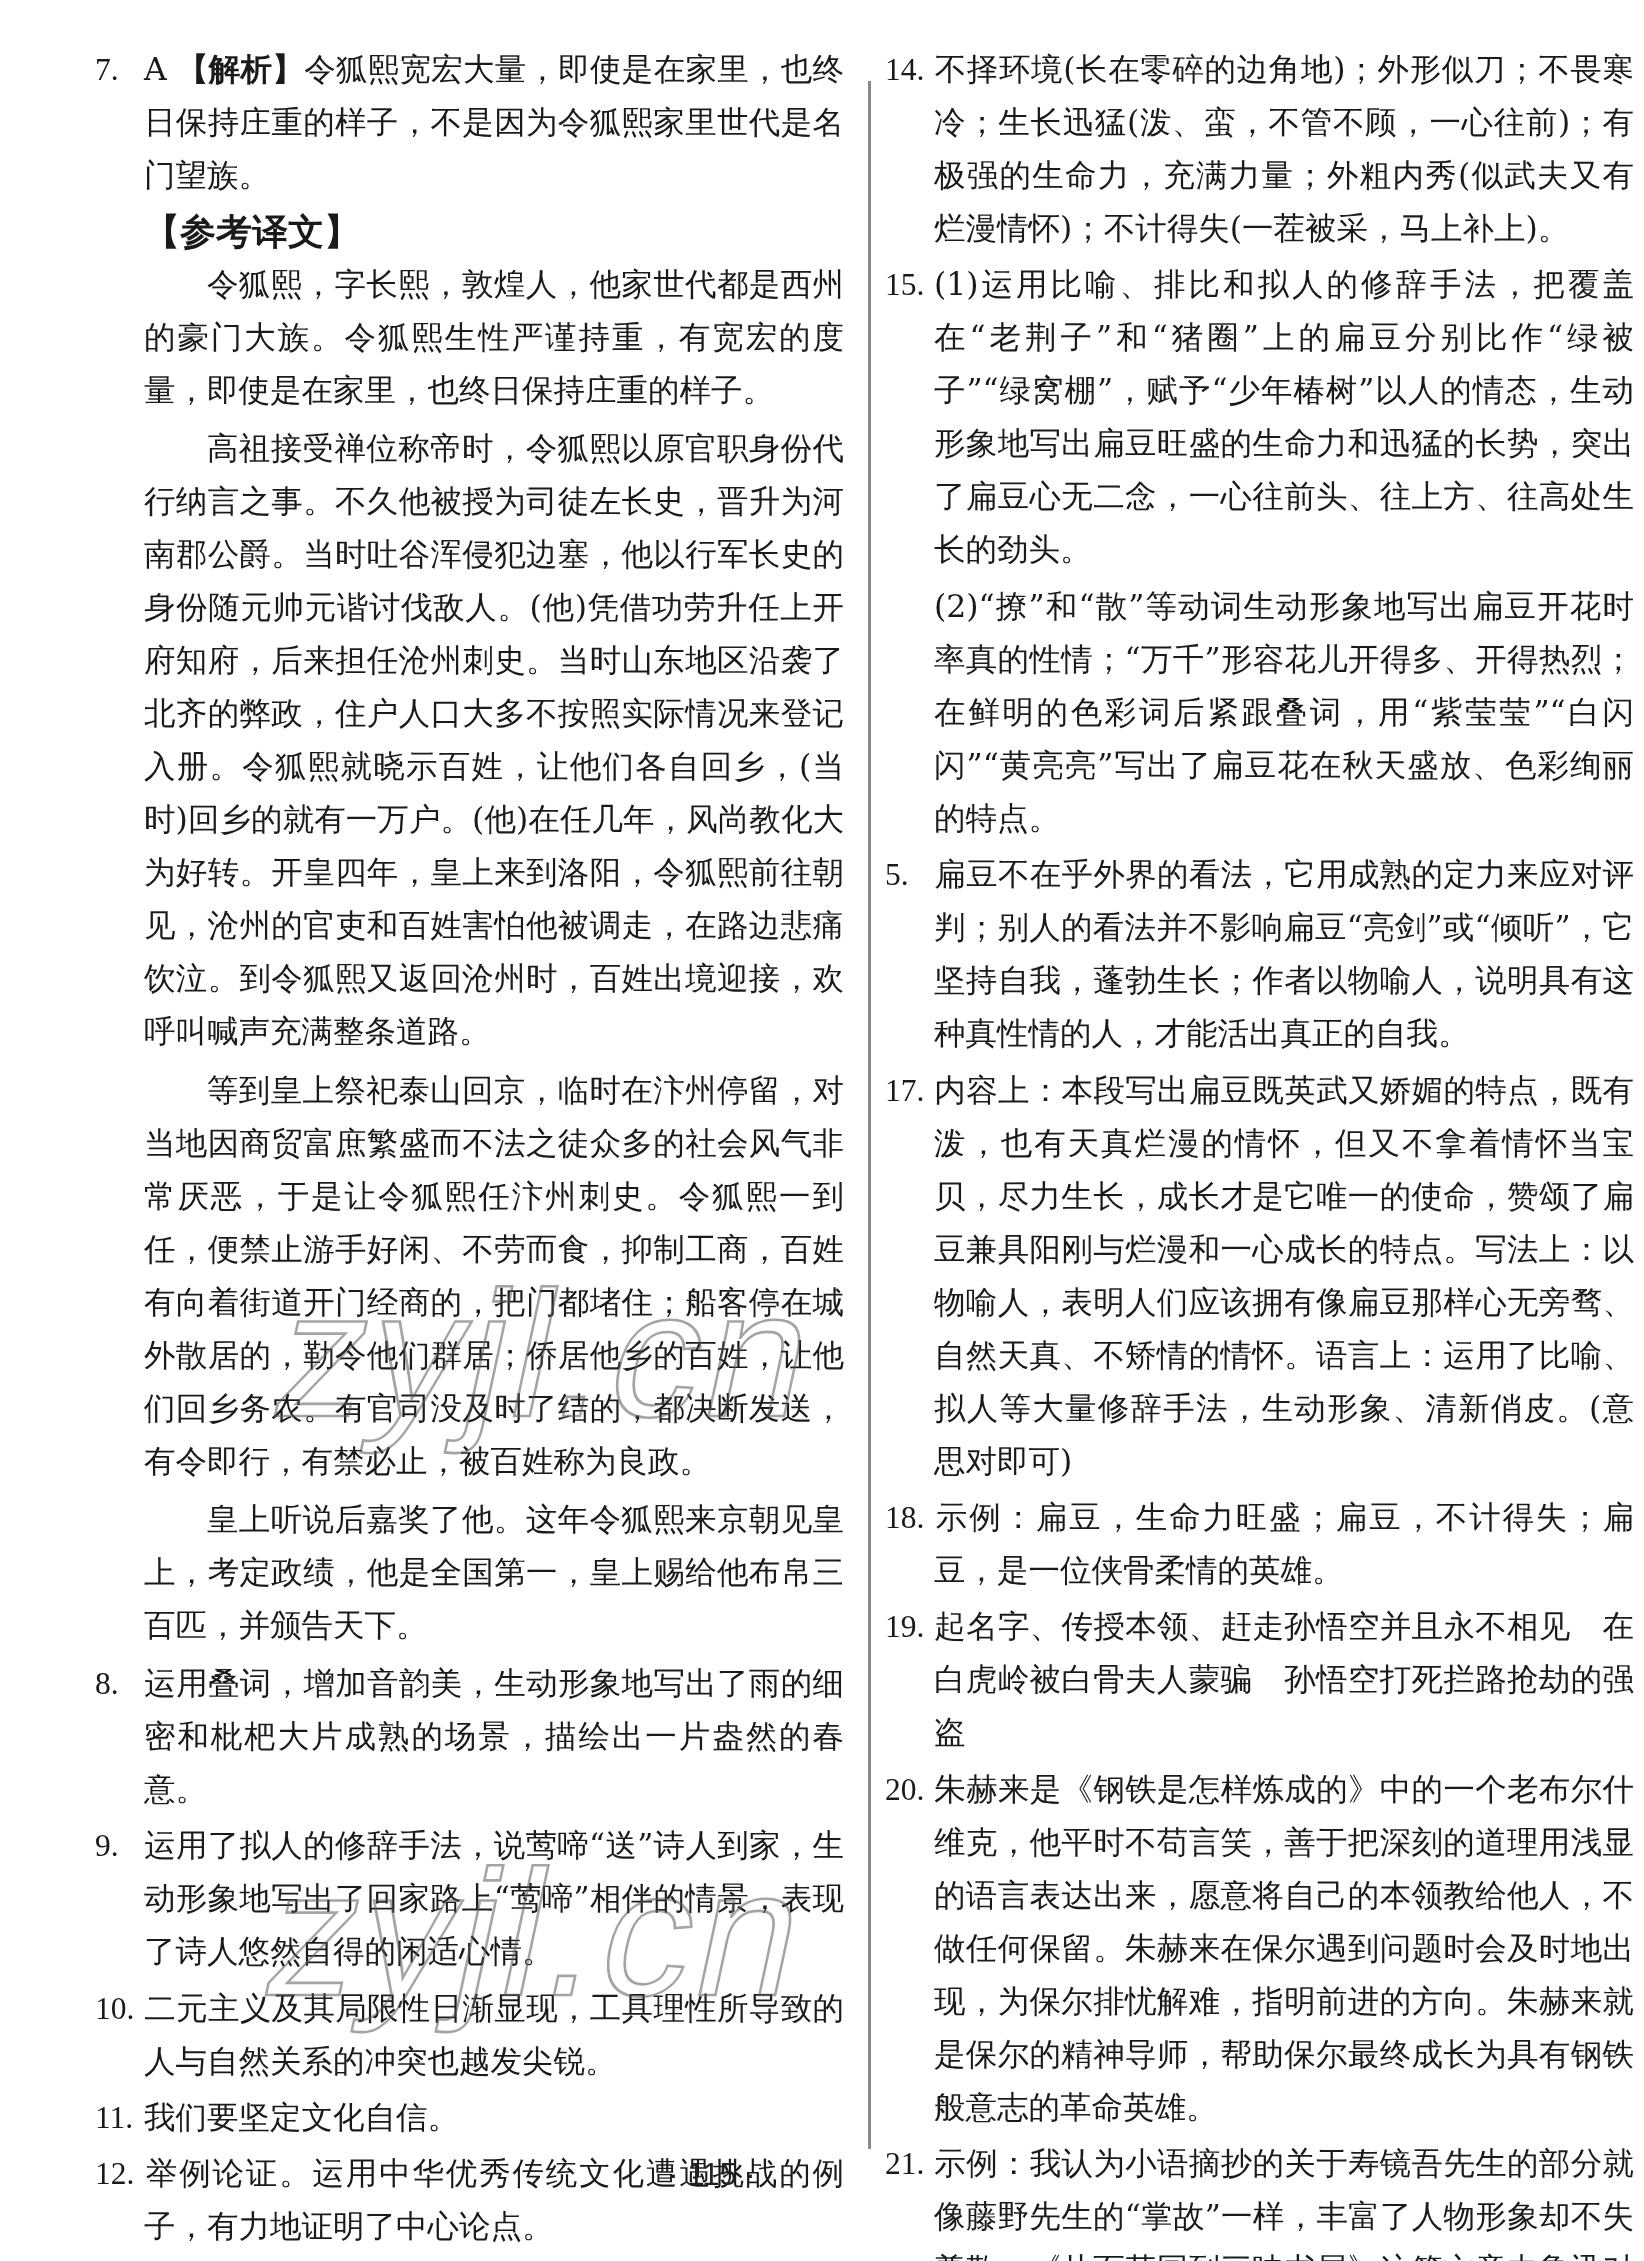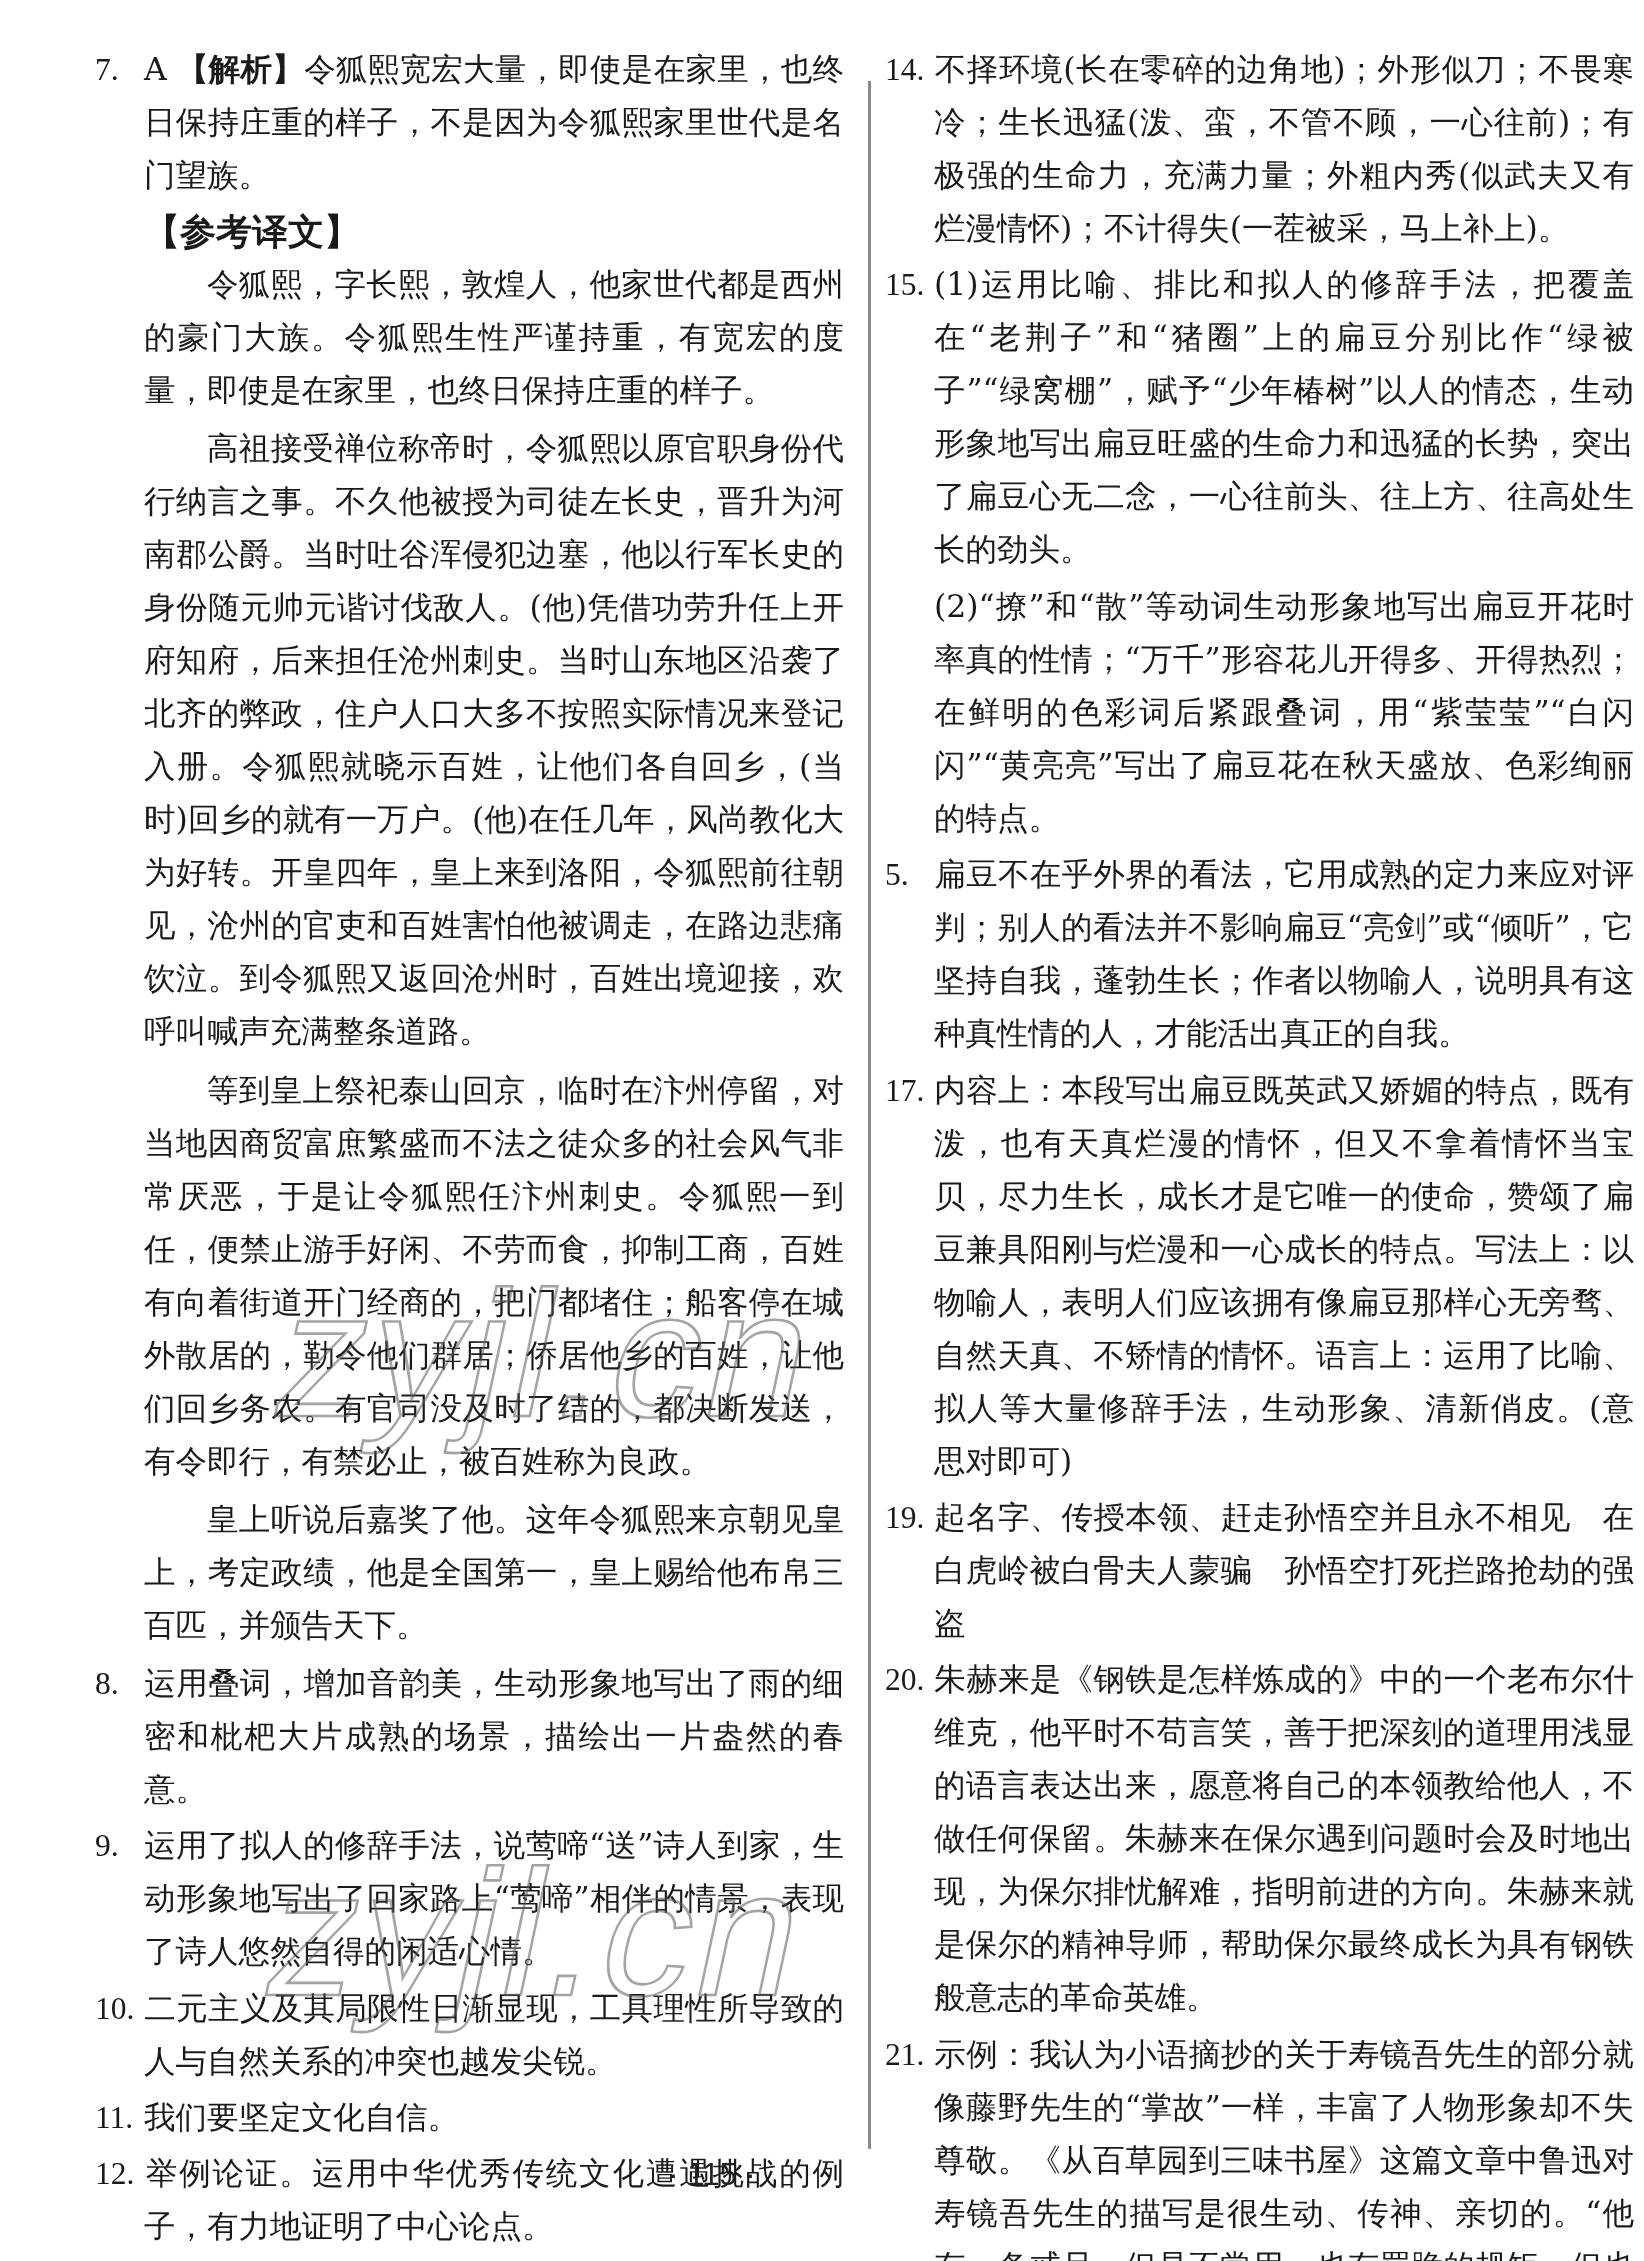--- a/index.html
+++ b/index.html
@@ -88,20 +88,23 @@
       <span class="num">15.</span><span>(1)运用比喻、排比和拟人的修辞手法，把覆盖在“老荆子”和“猪圈”上的扁豆分别比作“绿被子”“绿窝棚”，赋予“少年椿树”以人的情态，生动形象地写出扁豆旺盛的生命力和迅猛的长势，突出了扁豆心无二念，一心往前头、往上方、往高处生长的劲头。</span>
     </div>
     <div class="sub">(2)“撩”和“散”等动词生动形象地写出扁豆开花时率真的性情；“万千”形容花儿开得多、开得热烈；在鲜明的色彩词后紧跟叠词，用“紫莹莹”“白闪闪”“黄亮亮”写出了扁豆花在秋天盛放、色彩绚丽的特点。</div>
     <div class="item wide">
       <span class="num">5.</span><span>扁豆不在乎外界的看法，它用成熟的定力来应对评判；别人的看法并不影响扁豆“亮剑”或“倾听”，它坚持自我，蓬勃生长；作者以物喻人，说明具有这种真性情的人，才能活出真正的自我。</span>
     </div>
     <div class="item wide">
       <span class="num">17.</span><span>内容上：本段写出扁豆既英武又娇媚的特点，既有泼，也有天真烂漫的情怀，但又不拿着情怀当宝贝，尽力生长，成长才是它唯一的使命，赞颂了扁豆兼具阳刚与烂漫和一心成长的特点。写法上：以物喻人，表明人们应该拥有像扁豆那样心无旁骛、自然天真、不矫情的情怀。语言上：运用了比喻、拟人等大量修辞手法，生动形象、清新俏皮。(意思对即可)</span>
     </div>
     <div class="item wide">
+      <span class="num">18.</span><span>示例：扁豆，生命力旺盛；扁豆，不计得失；扁豆，是一位侠骨柔情的英雄。</span>
+    </div>
+    <div class="item wide">
       <span class="num">19.</span><span>起名字、传授本领、赶走孙悟空并且永不相见　在白虎岭被白骨夫人蒙骗　孙悟空打死拦路抢劫的强盗</span>
     </div>
     <div class="item wide">
       <span class="num">20.</span><span>朱赫来是《钢铁是怎样炼成的》中的一个老布尔什维克，他平时不苟言笑，善于把深刻的道理用浅显的语言表达出来，愿意将自己的本领教给他人，不做任何保留。朱赫来在保尔遇到问题时会及时地出现，为保尔排忧解难，指明前进的方向。朱赫来就是保尔的精神导师，帮助保尔最终成长为具有钢铁般意志的革命英雄。</span>
     </div>
     <div class="item wide">
       <span class="num">21.</span><span>示例：我认为小语摘抄的关于寿镜吾先生的部分就像藤野先生的“掌故”一样，丰富了人物形象却不失尊敬。《从百草园到三味书屋》这篇文章中鲁迅对寿镜吾先生的描写是很生动、传神、亲切的。“他有一条戒尺，但是不常用，也有罚跪的规矩，但也不常用，普通总不过瞪几眼”说明寿镜吾先生对学生虽然很严厉，但并不过</span>
     </div>
   </div>
 

